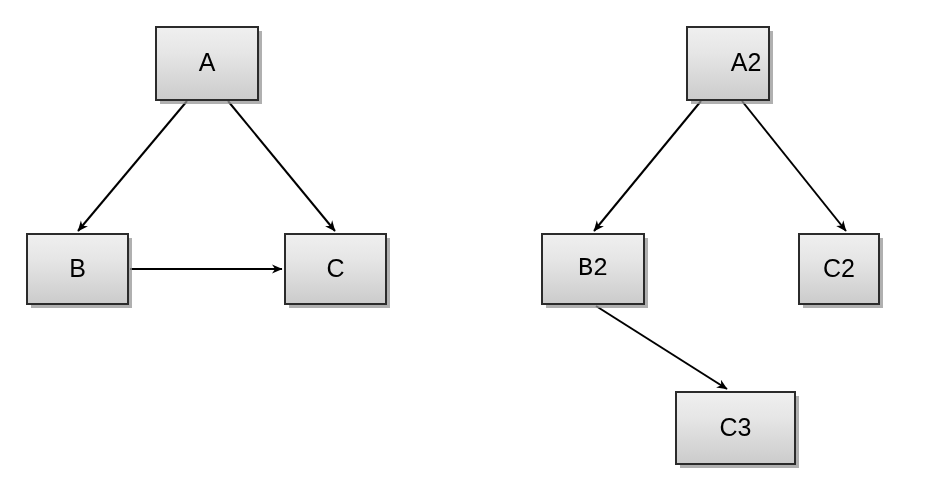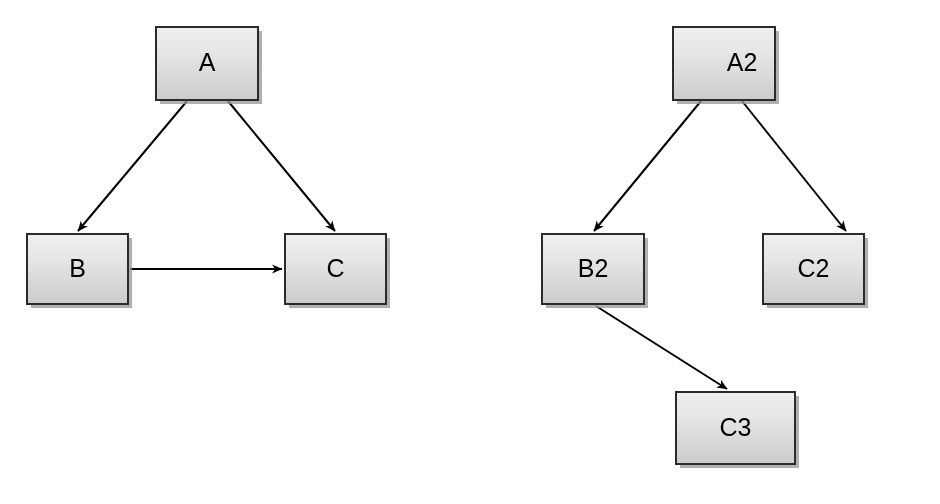--- a/index.html
+++ b/index.html
@@ -72,27 +72,27 @@
   <div id="nodes-group">
       <div class="node" style="left: 155px; top: 26px; width: 104px; height: 75px;">
         <span class="node-label">A</span>
       </div>
       <div class="node" style="left: 26px; top: 233px; width: 103px; height: 72px;">
         <span class="node-label">B</span>
       </div>
       <div class="node" style="left: 284px; top: 233px; width: 103px; height: 72px;">
         <span class="node-label">C</span>
       </div>
-      <div class="node" style="left: 672px; top: 26px; width: 104px; height: 75px; padding-left: 36px;">
+      <div class="node" style="left: 686px; top: 26px; width: 84px; height: 75px; padding-left: 36px;">
         <span class="node-label">A2</span>
       </div>
-      <div class="node" style="left: 541px; top: 233px; width: 104px; height: 72px;">
+      <div class="node" style="left: 541px; top: 233px; width: 104px; height: 72px; font-family: Liberation Mono, monospace;">
         <span class="node-label">B2</span>
       </div>
-      <div class="node" style="left: 762px; top: 233px; width: 103px; height: 72px;">
+      <div class="node" style="left: 798px; top: 233px; width: 82px; height: 72px;">
         <span class="node-label">C2</span>
       </div>
       <div class="node" style="left: 675px; top: 391px; width: 121px; height: 74px;">
         <span class="node-label">C3</span>
       </div>
     </div>
 
 </div>
 
 </body></html>

